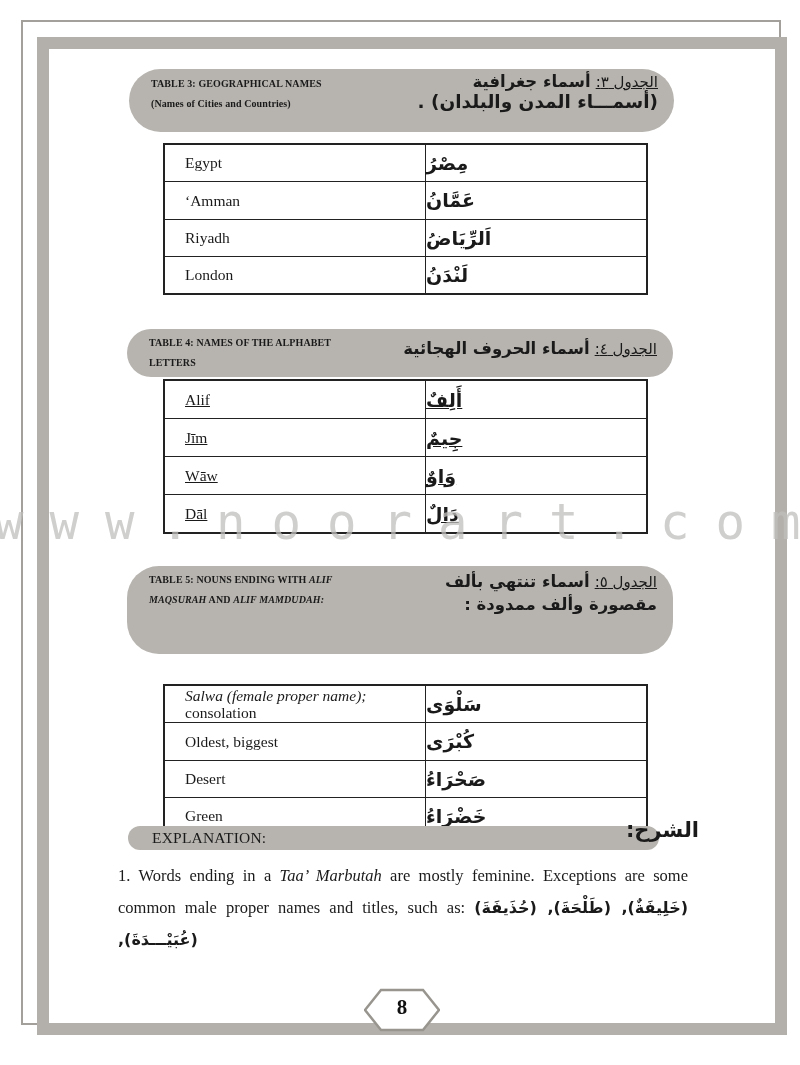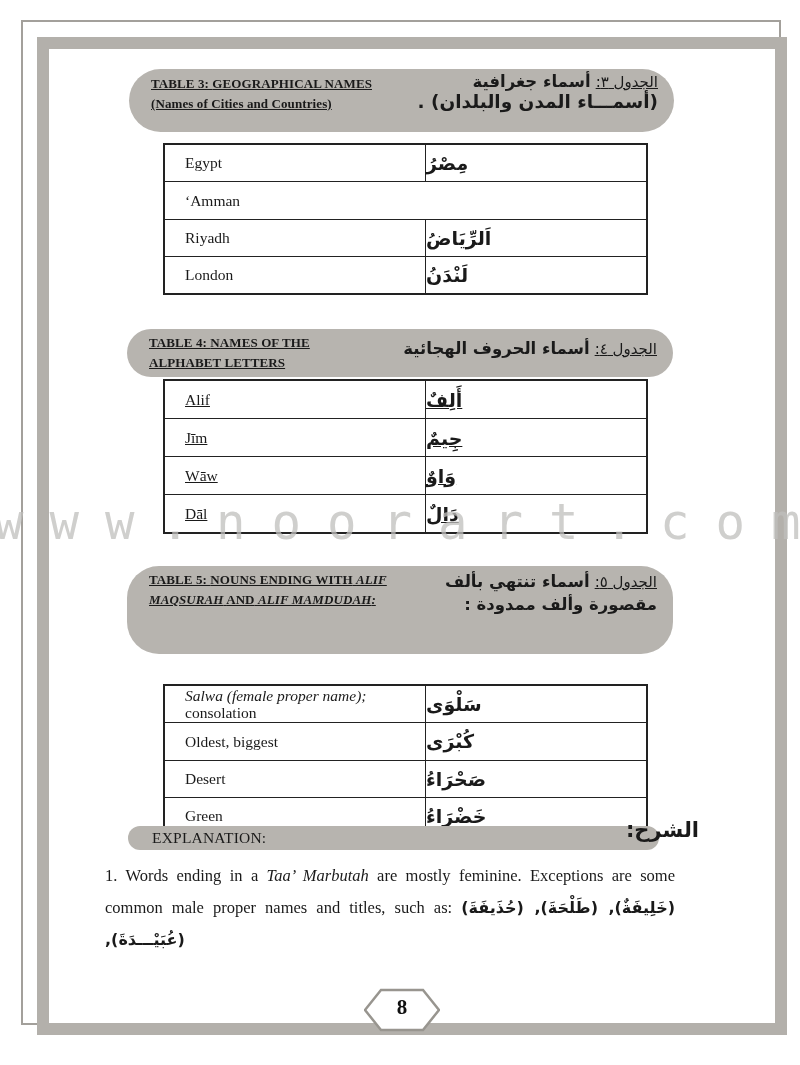--- a/index.html
+++ b/index.html
@@ -15,21 +15,21 @@
   .border-thick{
     position:absolute;left:37px;top:37px;width:726px;height:974px;
     border:12px solid #b3b0ab;z-index:1;
   }
   
   .pill{
     position:absolute;background:#b7b4af;border-radius:34px;z-index:2;
   }
   .pill-en{
     position:absolute;left:22px;top:5px;
-    font-size:13px;font-weight:700;line-height:20px;letter-spacing:0.1px;text-decoration:underline;
+    font-size:10px;font-weight:700;line-height:20px;letter-spacing:0.1px;
   }
   .pill-en .seg-it{font-style:italic;}
   .pill-ar{
     position:absolute;right:16px;top:3px;text-align:right;z-index:3;
     font-family:"DejaVu Sans","Liberation Sans",sans-serif;
   }
   .ar-lbl{font-size:15px;font-weight:400;text-decoration:underline;}
   .ar-ttl{font-size:16.5px;font-weight:700;}
   .ar-sub{font-size:18.5px;}
   
@@ -57,21 +57,21 @@
   }
   .expl-label{
     position:absolute;left:24px;top:3px;font-size:15.5px;letter-spacing:0.2px;
   }
   .expl-ar{
     position:absolute;left:629px;top:818px;width:70px;text-align:right;
     font-family:"DejaVu Sans","Liberation Sans",sans-serif;
     font-size:21px;font-weight:700;z-index:3;
   }
   .expl-text{
-    position:absolute;left:105px;top:860px;width:570px;margin:0;
+    position:absolute;left:118px;top:860px;width:570px;margin:0;
     font-size:16.5px;line-height:32px;text-align:justify;z-index:2;
   }
   .expl-text .ar-inline{
     font-family:"DejaVu Sans","Liberation Sans",sans-serif;
     font-size:16px;font-weight:700;
   }
   
   .watermark{
     position:absolute;left:-6px;top:496px;width:812px;height:54px;z-index:40;
     font-family:"DejaVu Sans Mono", monospace;font-size:49px;line-height:54px;
@@ -111,20 +111,21 @@
     <div class="drow">
       <div class="cell-en">
           <span>Egypt</span>
         </div>
       <div class="cell-ar" dir="rtl">مِصْرُ</div>
     </div>
     <div class="drow">
       <div class="cell-en">
           <span>‘Amman</span>
         </div>
+      <div class="cell-ar" dir="rtl">عَمَّانُ</div>
     </div>
     <div class="drow">
       <div class="cell-en">
           <span>Riyadh</span>
         </div>
       <div class="cell-ar" dir="rtl">اَلرِّيَاضُ</div>
     </div>
     <div class="drow">
       <div class="cell-en">
           <span>London</span>

